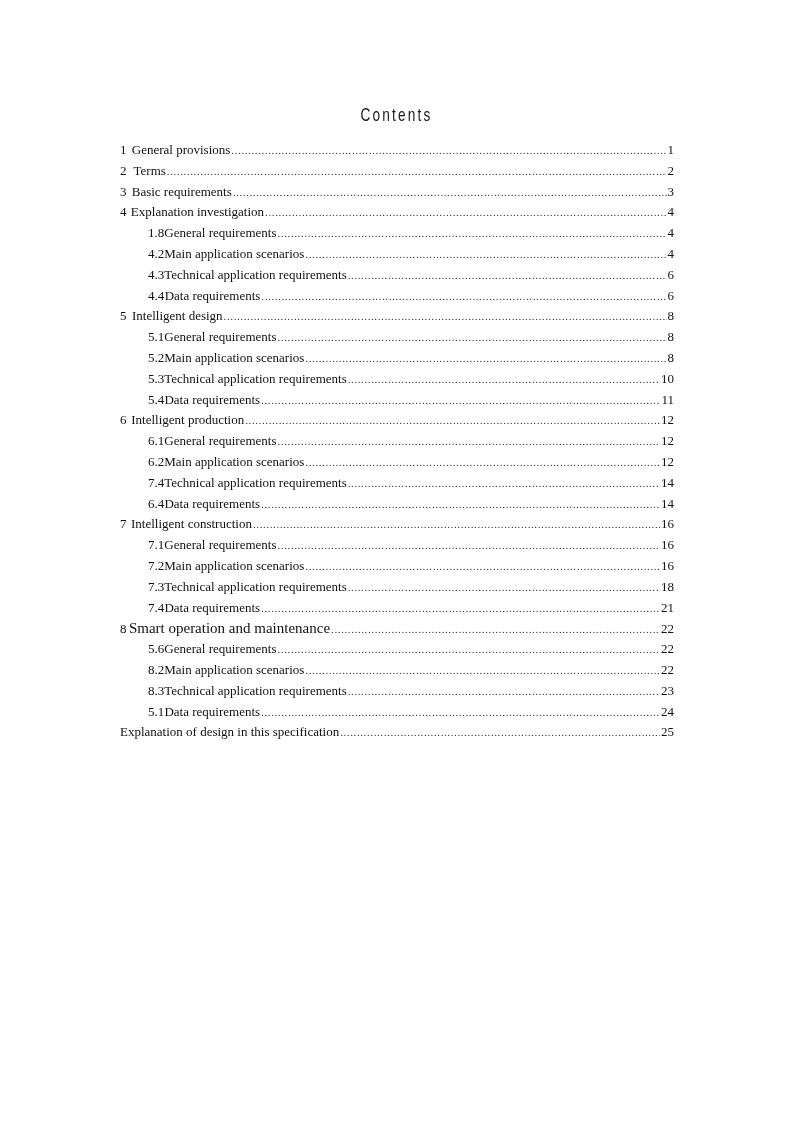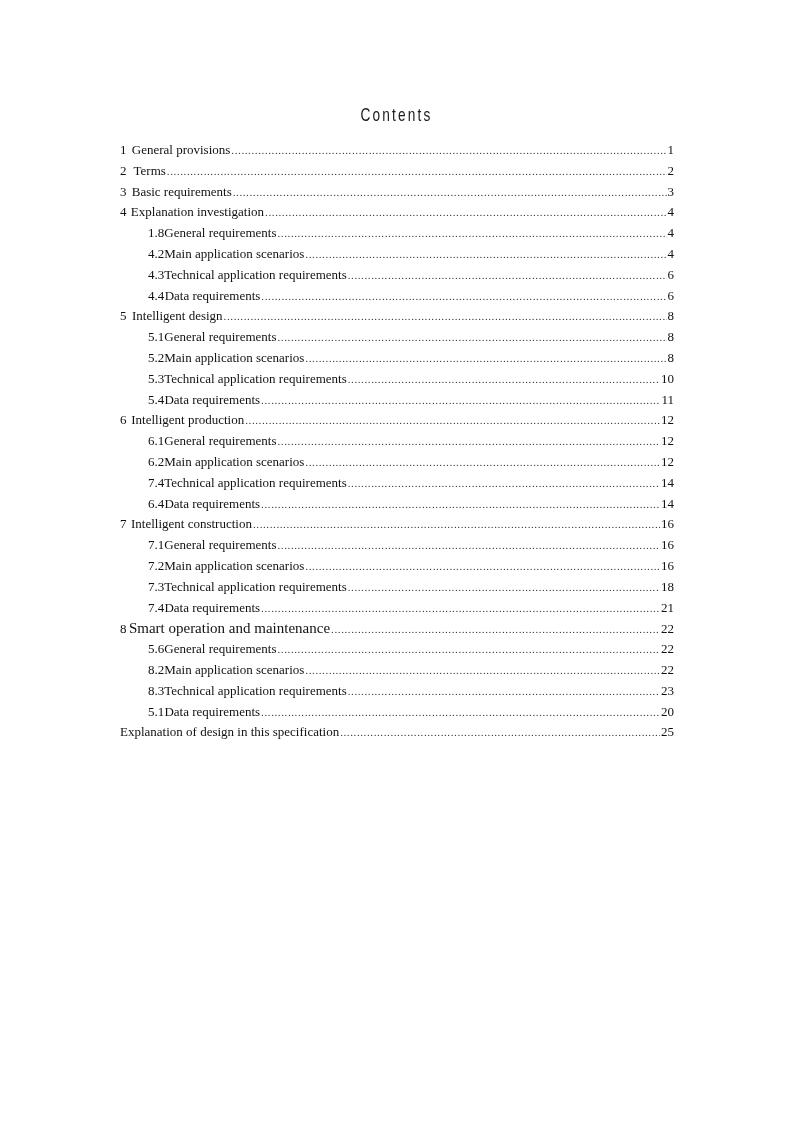--- a/index.html
+++ b/index.html
@@ -199,20 +199,20 @@
   <div class="row l2">
       <span class="num">8.3</span>
       <span class="label">Technical application requirements</span>
       <span class="leader"></span>
       <span class="page">23</span>
     </div>
   <div class="row l2">
       <span class="num">5.1</span>
       <span class="label">Data requirements</span>
       <span class="leader"></span>
-      <span class="page">20</span>
+      <span class="page">24</span>
     </div>
   <div class="row l0">
       <span class="label">Explanation of design in this specification</span>
       <span class="leader"></span>
       <span class="page">25</span>
     </div>
 </div>
 
 </body></html>

